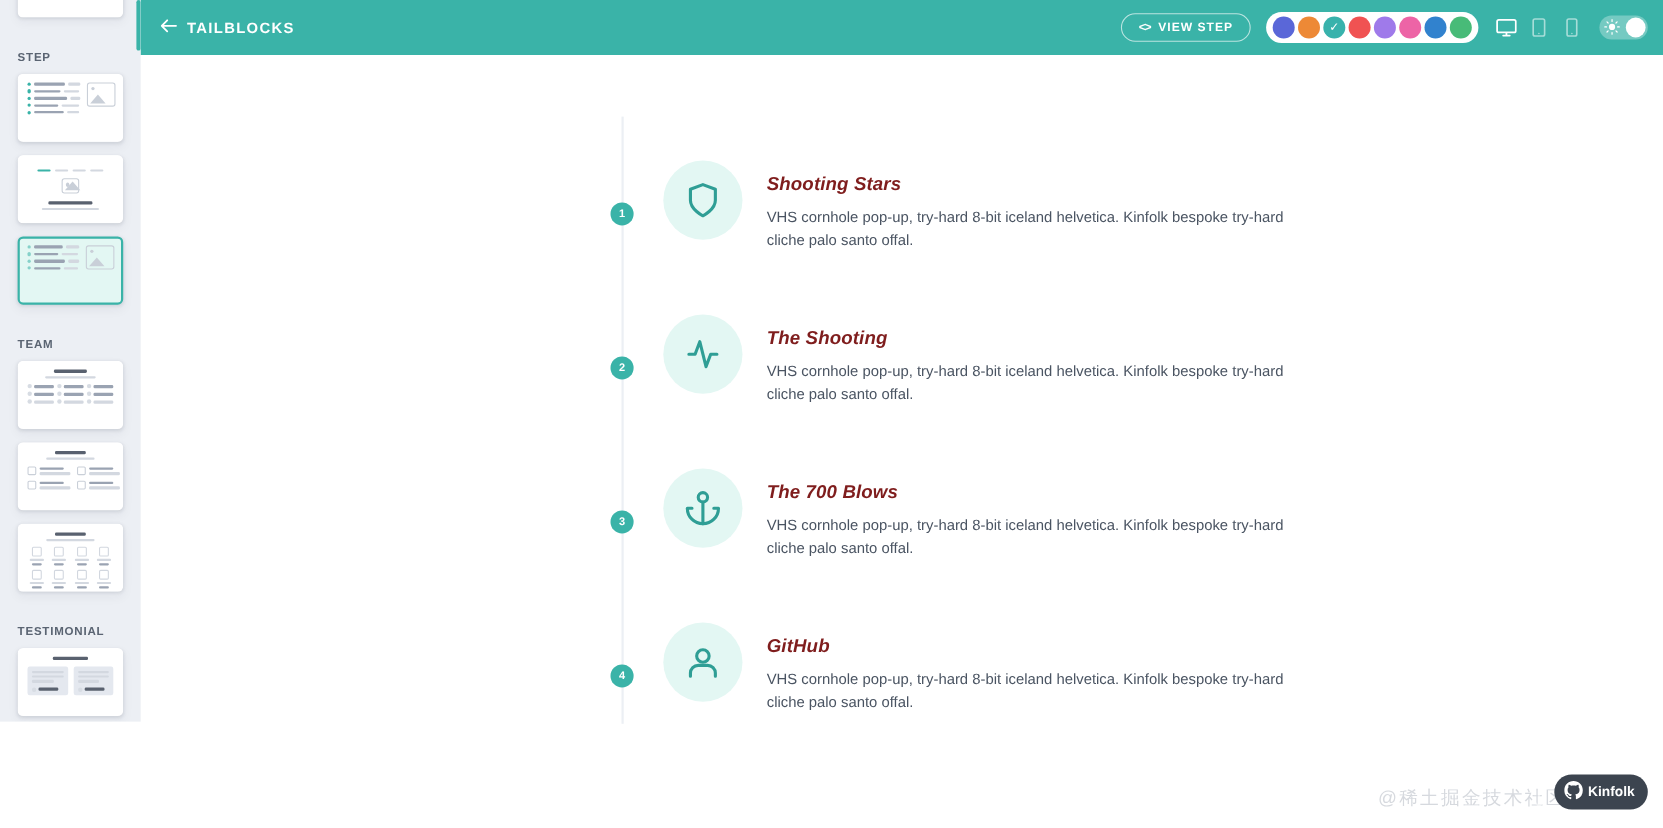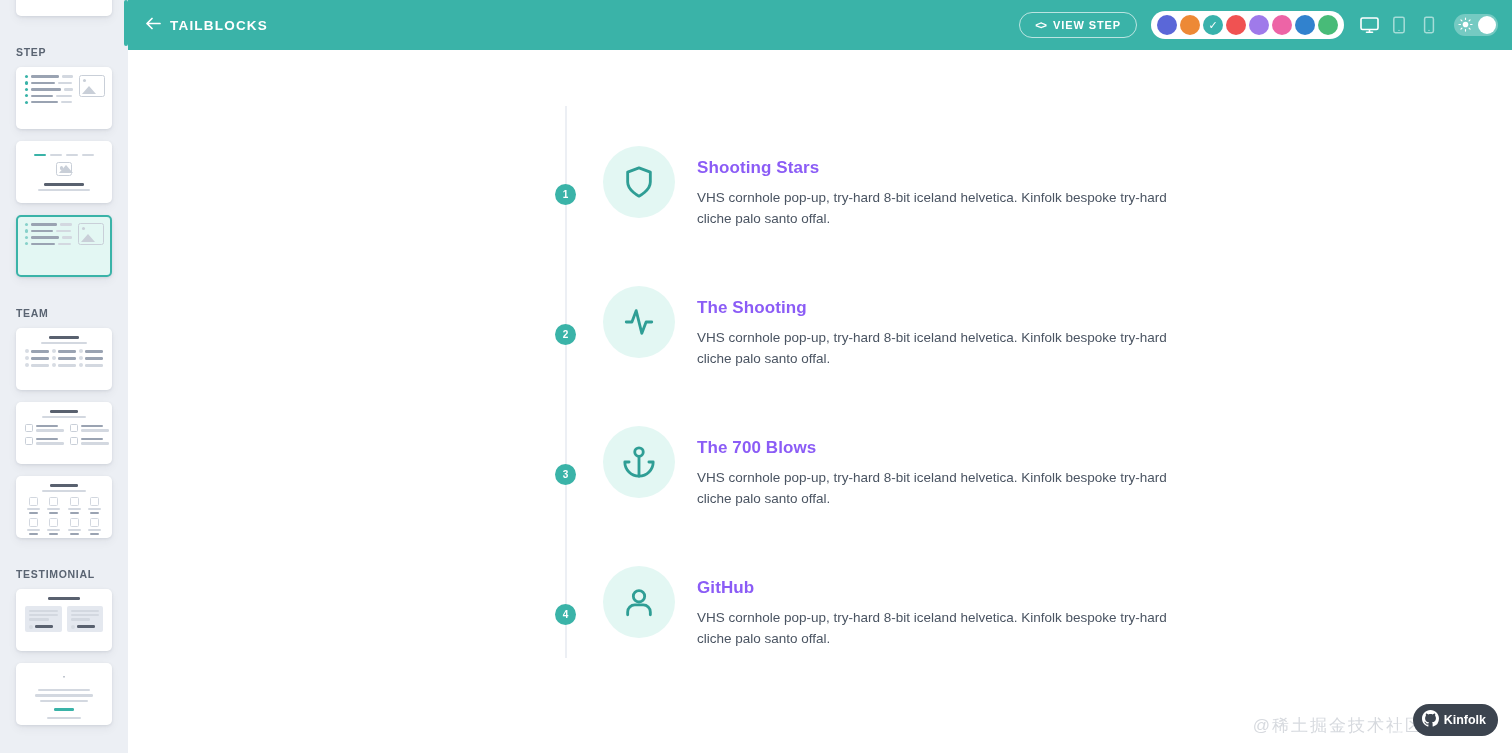--- a/index.html
+++ b/index.html
@@ -6,21 +6,21 @@
   html, body {
     width: 1512px; height: 753px;
     overflow: hidden;
     font-family: "Liberation Sans", sans-serif;
     background: #ffffff;
   }
   #app { position: relative; width: 1512px; height: 753px; display: flex; }
 
   
   .sidebar {
-    width: 128px; height: 753px;
+    width: 128px; height: 656px;
     background: #eceff4;
     position: relative;
     overflow: hidden;
     flex: 0 0 128px;
   }
   .sb-scroll { position: absolute; top: -46px; left: 0; width: 128px; padding: 0 0 20px 0; }
   .sb-group-label {
     font-size: 10.5px; font-weight: bold; letter-spacing: 0.7px;
     color: #5a6472; padding: 18px 0 9px 16px; text-transform: uppercase;
   }
@@ -138,22 +138,23 @@
     display: flex; align-items: center; justify-content: center;
     top: 62px;
   }
   .step-icon-wrap {
     width: 72px; height: 72px; border-radius: 50%; background: #e3f7f3;
     display: flex; align-items: center; justify-content: center;
     flex: 0 0 auto; margin: 24px 0 0 38px;
   }
   .step-text { margin-left: 22px; padding-top: 36px; max-width: 500px; }
   .step-title {
-    font-size: 17px; font-weight: bold; color: #8b5cf6; margin-bottom: 10px;
+    font-size: 17px; font-weight: bold; color: #7f1d1d; margin-bottom: 10px;
     letter-spacing: 0.1px;
+    font-style: italic;
   }
   .step-desc { font-size: 13.5px; line-height: 1.55; color: #4a5462; }
 
   
   .watermark {
     position: absolute; right: 88px; bottom: 16px;
     font-size: 17px; color: rgba(120,130,145,0.30);
     letter-spacing: 2px; white-space: nowrap; pointer-events: none;
   }
   .cursor-mark {

